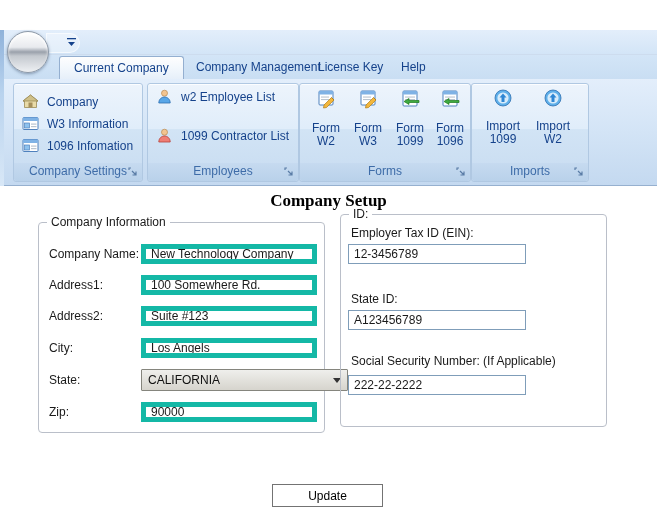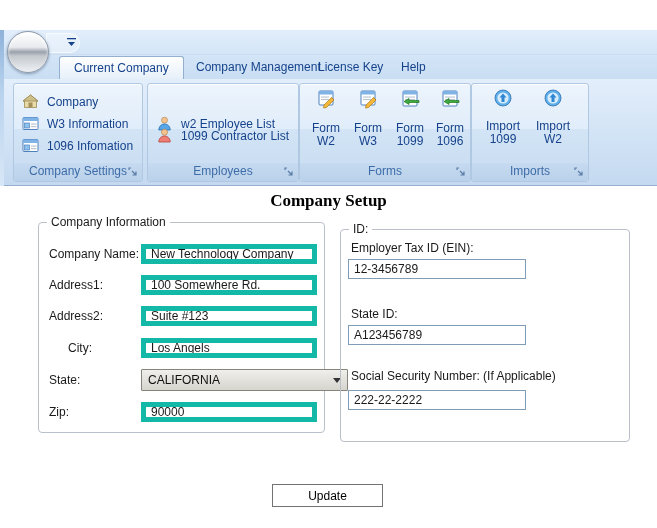--- a/index.html
+++ b/index.html
@@ -72,21 +72,21 @@
 
   
   .content { position:absolute; left:0; top:186px; width:657px; height:342px; background:#fff; }
   .page-title { position:absolute; left:0; top:5px; width:657px; text-align:center;
     font-family:"Liberation Serif", serif; font-weight:bold; font-size:17px; color:#000; }
 
   .groupbox { position:absolute; border:1px solid #babfc9; border-radius:4px; }
   .groupbox .legend { position:absolute; top:-8px; left:8px; background:#fff; padding:0 4px;
     font-size:12px; color:#1a1a1a; white-space:nowrap; }
   .gb-left  { left:38px; top:36px; width:287px; height:211px; }
-  .gb-right { left:340px; top:43px; width:290px; height:213px; }
+  .gb-right { left:340px; top:28px; width:267px; height:213px; }
 
   .frow-label { position:absolute; left:10px; font-size:12px; color:#1a1a1a; white-space:nowrap; }
   .tbox { position:absolute; left:102px; width:176px; height:20px; border:5px solid #14b8a6;
     background:#fff; font-family:"Liberation Sans", sans-serif; font-size:12px; color:#1a1a1a; padding:0 5px; outline:none; }
   .combo { position:absolute; left:102px; width:207px; height:22px;
     background:linear-gradient(180deg,#efefec,#d6d4cd); border:1px solid #85857d; border-radius:1px;
     font-size:12px; color:#111; line-height:20px; padding-left:6px; cursor:pointer; }
   .combo .arr { position:absolute; right:6px; top:8px; width:0; height:0;
     border-left:4px solid transparent; border-right:4px solid transparent; border-top:5px solid #333; }
 
@@ -161,21 +161,21 @@
         <span>1096 Infomation</span>
       </div>
       <div class="caption">Company Settings</div>
       <svg class="launcher" viewBox="0 0 12 12">
         <path d="M2 4 V2 H4" stroke="#5a7ca6" stroke-width="1.2" fill="none"></path>
         <path d="M5 5 L9 9 M9 5.5 V9 H5.5" stroke="#5a7ca6" stroke-width="1.2" fill="none"></path>
       </svg>
     </div>
 
     <div class="rgroup g-emp">
-      <div class="small-item" style="top:32px;">
+      <div class="small-item" style="top:5px;">
         <svg class="ic" viewBox="0 0 17 15">
           <circle cx="8.5" cy="4.2" r="3" fill="#f3c490" stroke="#b98a50" stroke-width="0.7"></circle>
           <path d="M2.8 14 C2.8 9.8 6 8 8.5 8 C11 8 14.2 9.8 14.2 14 Z" fill="#58a6e8" stroke="#2d6eb0" stroke-width="0.8"></path>
         </svg>
         <span>w2 Employee List</span>
       </div>
       <div class="small-item" style="top:44px;">
         <svg class="ic" viewBox="0 0 17 15">
           <circle cx="8.5" cy="4.2" r="3" fill="#f3c490" stroke="#b98a50" stroke-width="0.7"></circle>
           <path d="M2.8 14 C2.8 9.8 6 8 8.5 8 C11 8 14.2 9.8 14.2 14 Z" fill="#ef7e75" stroke="#b8423a" stroke-width="0.8"></path>
@@ -292,21 +292,21 @@
 
       <span class="frow-label" style="top:24px;">Company Name:</span>
       <input class="tbox" style="top: 21px;" value="New Technology Company">
 
       <span class="frow-label" style="top:55px;">Address1:</span>
       <input class="tbox" style="top: 52px;" value="100 Somewhere Rd.">
 
       <span class="frow-label" style="top:86px;">Address2:</span>
       <input class="tbox" style="top: 83px;" value="Suite #123">
 
-      <span class="frow-label" style="top:118px;margin-left:19px;">City:</span>
+      <span class="frow-label" style="top:118px;">City:</span>
       <input class="tbox" style="top: 115px;" value="Los Angels">
 
       <span class="frow-label" style="top:150px;">State:</span>
       <div class="combo" style="top:146px;">
         <span>CALIFORNIA</span>
         <span class="arr"></span>
       </div>
 
       <span class="frow-label" style="top:182px;">Zip:</span>
       <input class="tbox" style="top: 179px;" value="90000">

